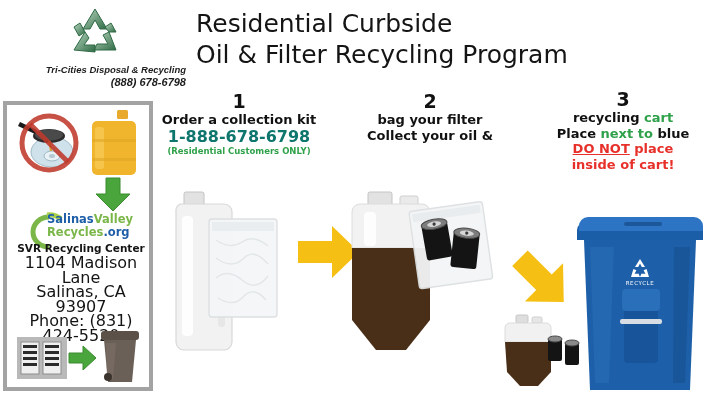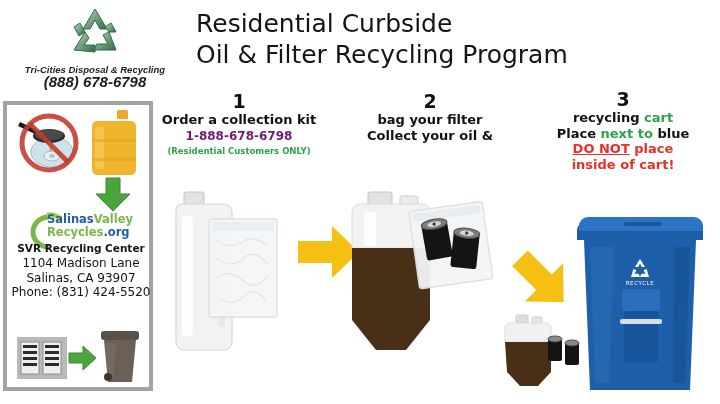--- a/index.html
+++ b/index.html
@@ -12,35 +12,35 @@
     position: relative;
     overflow: hidden;
     font-family: "Liberation Sans", sans-serif;
     color: #111;
   }
 
   
   #company-logo {
     position: absolute; left: 4px; top: 4px;
     width: 182px; height: 92px;
-    text-align: center;
+    text-align: right;
   }
   #recycle-mobius {
     width: 62px; height: 56px;
     margin: 2px auto 2px;
     position: relative;
   }
   #recycle-mobius svg { display:block; }
   .company-line1 {
     font-size: 9.5px; font-weight: bold; font-style: italic;
     color: #1d1d1d; letter-spacing: 0px; line-height: 12px;
     white-space: nowrap;
   }
   .company-line2 {
-    font-size: 15px; font-weight: bold; font-style: italic;
+    font-size: 11px; font-weight: bold; font-style: italic;
     color: #1d1d1d; line-height: 12px;
   }
 
   
   #program-title {
     position: absolute; left: 196px; top: 8px; width: 500px;
     font-size: 25px; line-height: 31px;
     font-weight: 400;
     color: #141414;
     font-family: "DejaVu Sans", sans-serif;
@@ -73,21 +73,21 @@
     position: absolute; left: 16px; top: 106px;
     width: 120px; height: 42px;
   }
   #svr-address {
     position: absolute; left: 2px; top: 136px; width: 144px;
     text-align: center;
     font-family: "DejaVu Sans", sans-serif;
     color: #141414;
   }
   .svr-name { font-size: 10.5px; font-weight: bold; line-height: 15px; }
-  .svr-addr { font-size: 12px; line-height: 14.5px; }
+  .svr-addr { font-size: 16px; line-height: 14.5px; }
   #panel-bottom-row {
     position: absolute; left: 0; top: 218px;
     width: 146px; height: 70px;
   }
   #filters-box {
     position: absolute; left: 10px; top: 14px;
     width: 50px; height: 42px;
   }
   #green-arrow-right {
     position: absolute; left: 62px; top: 22px;
@@ -106,21 +106,21 @@
   }
   .step-num {
     font-size: 19px; font-weight: bold; color: #111;
     line-height: 22px; display:block;
   }
   .step-text {
     font-size: 13px; font-weight: bold; color: #111;
     line-height: 15.5px; display:block;
   }
   .step-phone {
-    font-size: 12px; font-weight: bold; color: #701a75;
+    font-size: 16px; font-weight: bold; color: #0f766e;
     line-height: 17px; display:block;
   }
   .step-note {
     font-size: 8.5px; font-weight: bold; color: #2fa14a;
     line-height: 12px; display:block;
   }
   .grn { color: #2fa14a; }
   .red { color: #e8302a; }
   .red-u { color: #e8302a; text-decoration: underline; }
 

